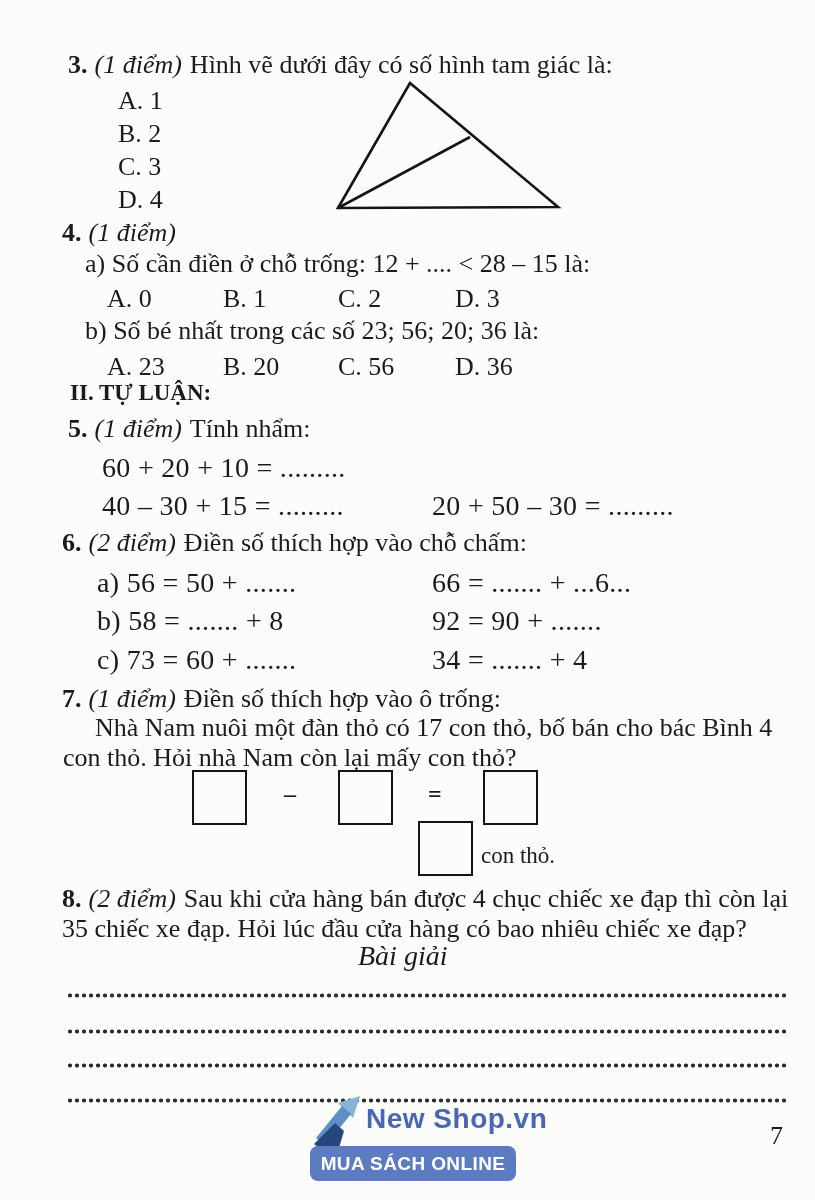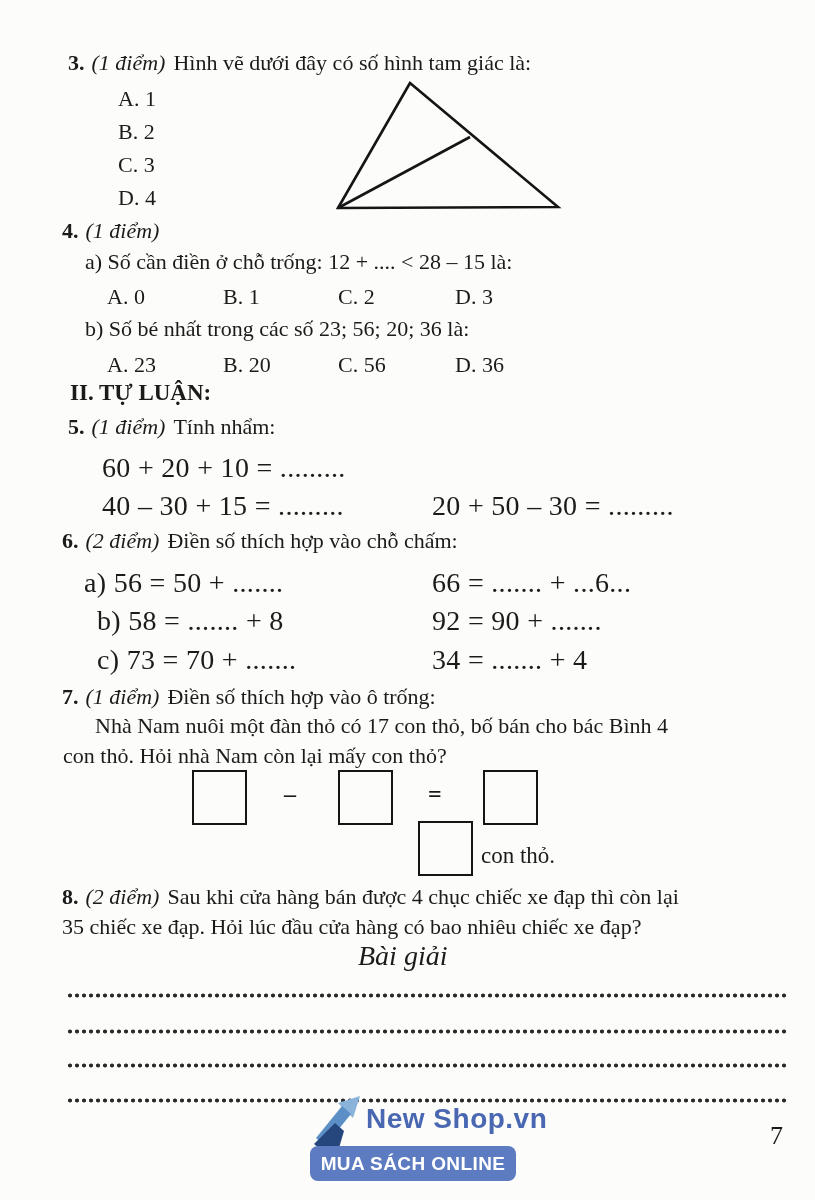--- a/index.html
+++ b/index.html
@@ -5,21 +5,21 @@
   html,body{margin:0;padding:0;}
   #page{
     position:relative;
     width:815px;height:1200px;
     background:#fcfcfa;
     overflow:hidden;
     font-family:"Liberation Serif", serif;
     color:#1b1b1b;
   }
   .abs{position:absolute;white-space:nowrap;line-height:1.15;}
-  .t22{font-size:22px;}
+  .t22{font-size:26px;}
   .t23{font-size:23px;}
   .qn{font-weight:700;}
   .qp{font-style:italic;margin:0 8px 0 7px;}
   .h2{font-size:23px;font-weight:700;}
   .math{font-size:28px;letter-spacing:.3px;}
   .box{
     position:absolute;width:51px;height:51px;
     border:2.5px solid #151515;background:transparent;
   }
   .opsign{position:absolute;font-size:24px;font-weight:600;}
@@ -81,25 +81,25 @@
   <div class="abs t22" style="left:68px;top:414px;">
     <span class="qn">5.</span><span class="qp">(1 điểm)</span><span>Tính nhẩm:</span>
   </div>
   <div class="abs math" style="left:102px;top:452px;">60 + 20 + 10 = .........</div>
   <div class="abs math" style="left:102px;top:490px;">40 – 30 + 15 = .........</div>
   <div class="abs math" style="left:432px;top:490px;">20 + 50 – 30 = .........</div>
 
   <div class="abs t22" style="left:62px;top:528px;">
     <span class="qn">6.</span><span class="qp">(2 điểm)</span><span>Điền số thích hợp vào chỗ chấm:</span>
   </div>
-  <div class="abs math" style="left:84px;top:567px;">a) 56 = 50 + .......</div>
+  <div class="abs math" style="left:97px;top:567px;">a) 56 = 50 + .......</div>
   <div class="abs math" style="left:432px;top:567px;font-family:Liberation Serif, serif;">66 = ....... + ...6...</div>
   <div class="abs math" style="left:97px;top:605px;">b) 58 = ....... + 8</div>
   <div class="abs math" style="left:432px;top:605px;">92 = 90 + .......</div>
-  <div class="abs math" style="left:97px;top:644px;">c) 73 = 70 + .......</div>
+  <div class="abs math" style="left:97px;top:644px;">c) 73 = 60 + .......</div>
   <div class="abs math" style="left:432px;top:644px;">34 = ....... + 4</div>
 
   <div class="abs t22" style="left:62px;top:684px;">
     <span class="qn">7.</span><span class="qp">(1 điểm)</span><span>Điền số thích hợp vào ô trống:</span>
   </div>
   <div class="abs t22" style="left:95px;top:713px;">Nhà Nam nuôi một đàn thỏ có 17 con thỏ, bố bán cho bác Bình 4</div>
   <div class="abs t22" style="left:63px;top:743px;">con thỏ. Hỏi nhà Nam còn lại mấy con thỏ?</div>
 
   <div class="box" style="left:192px;top:770px;"></div>
   <div class="opsign" style="left:284px;top:781px;">–</div>

